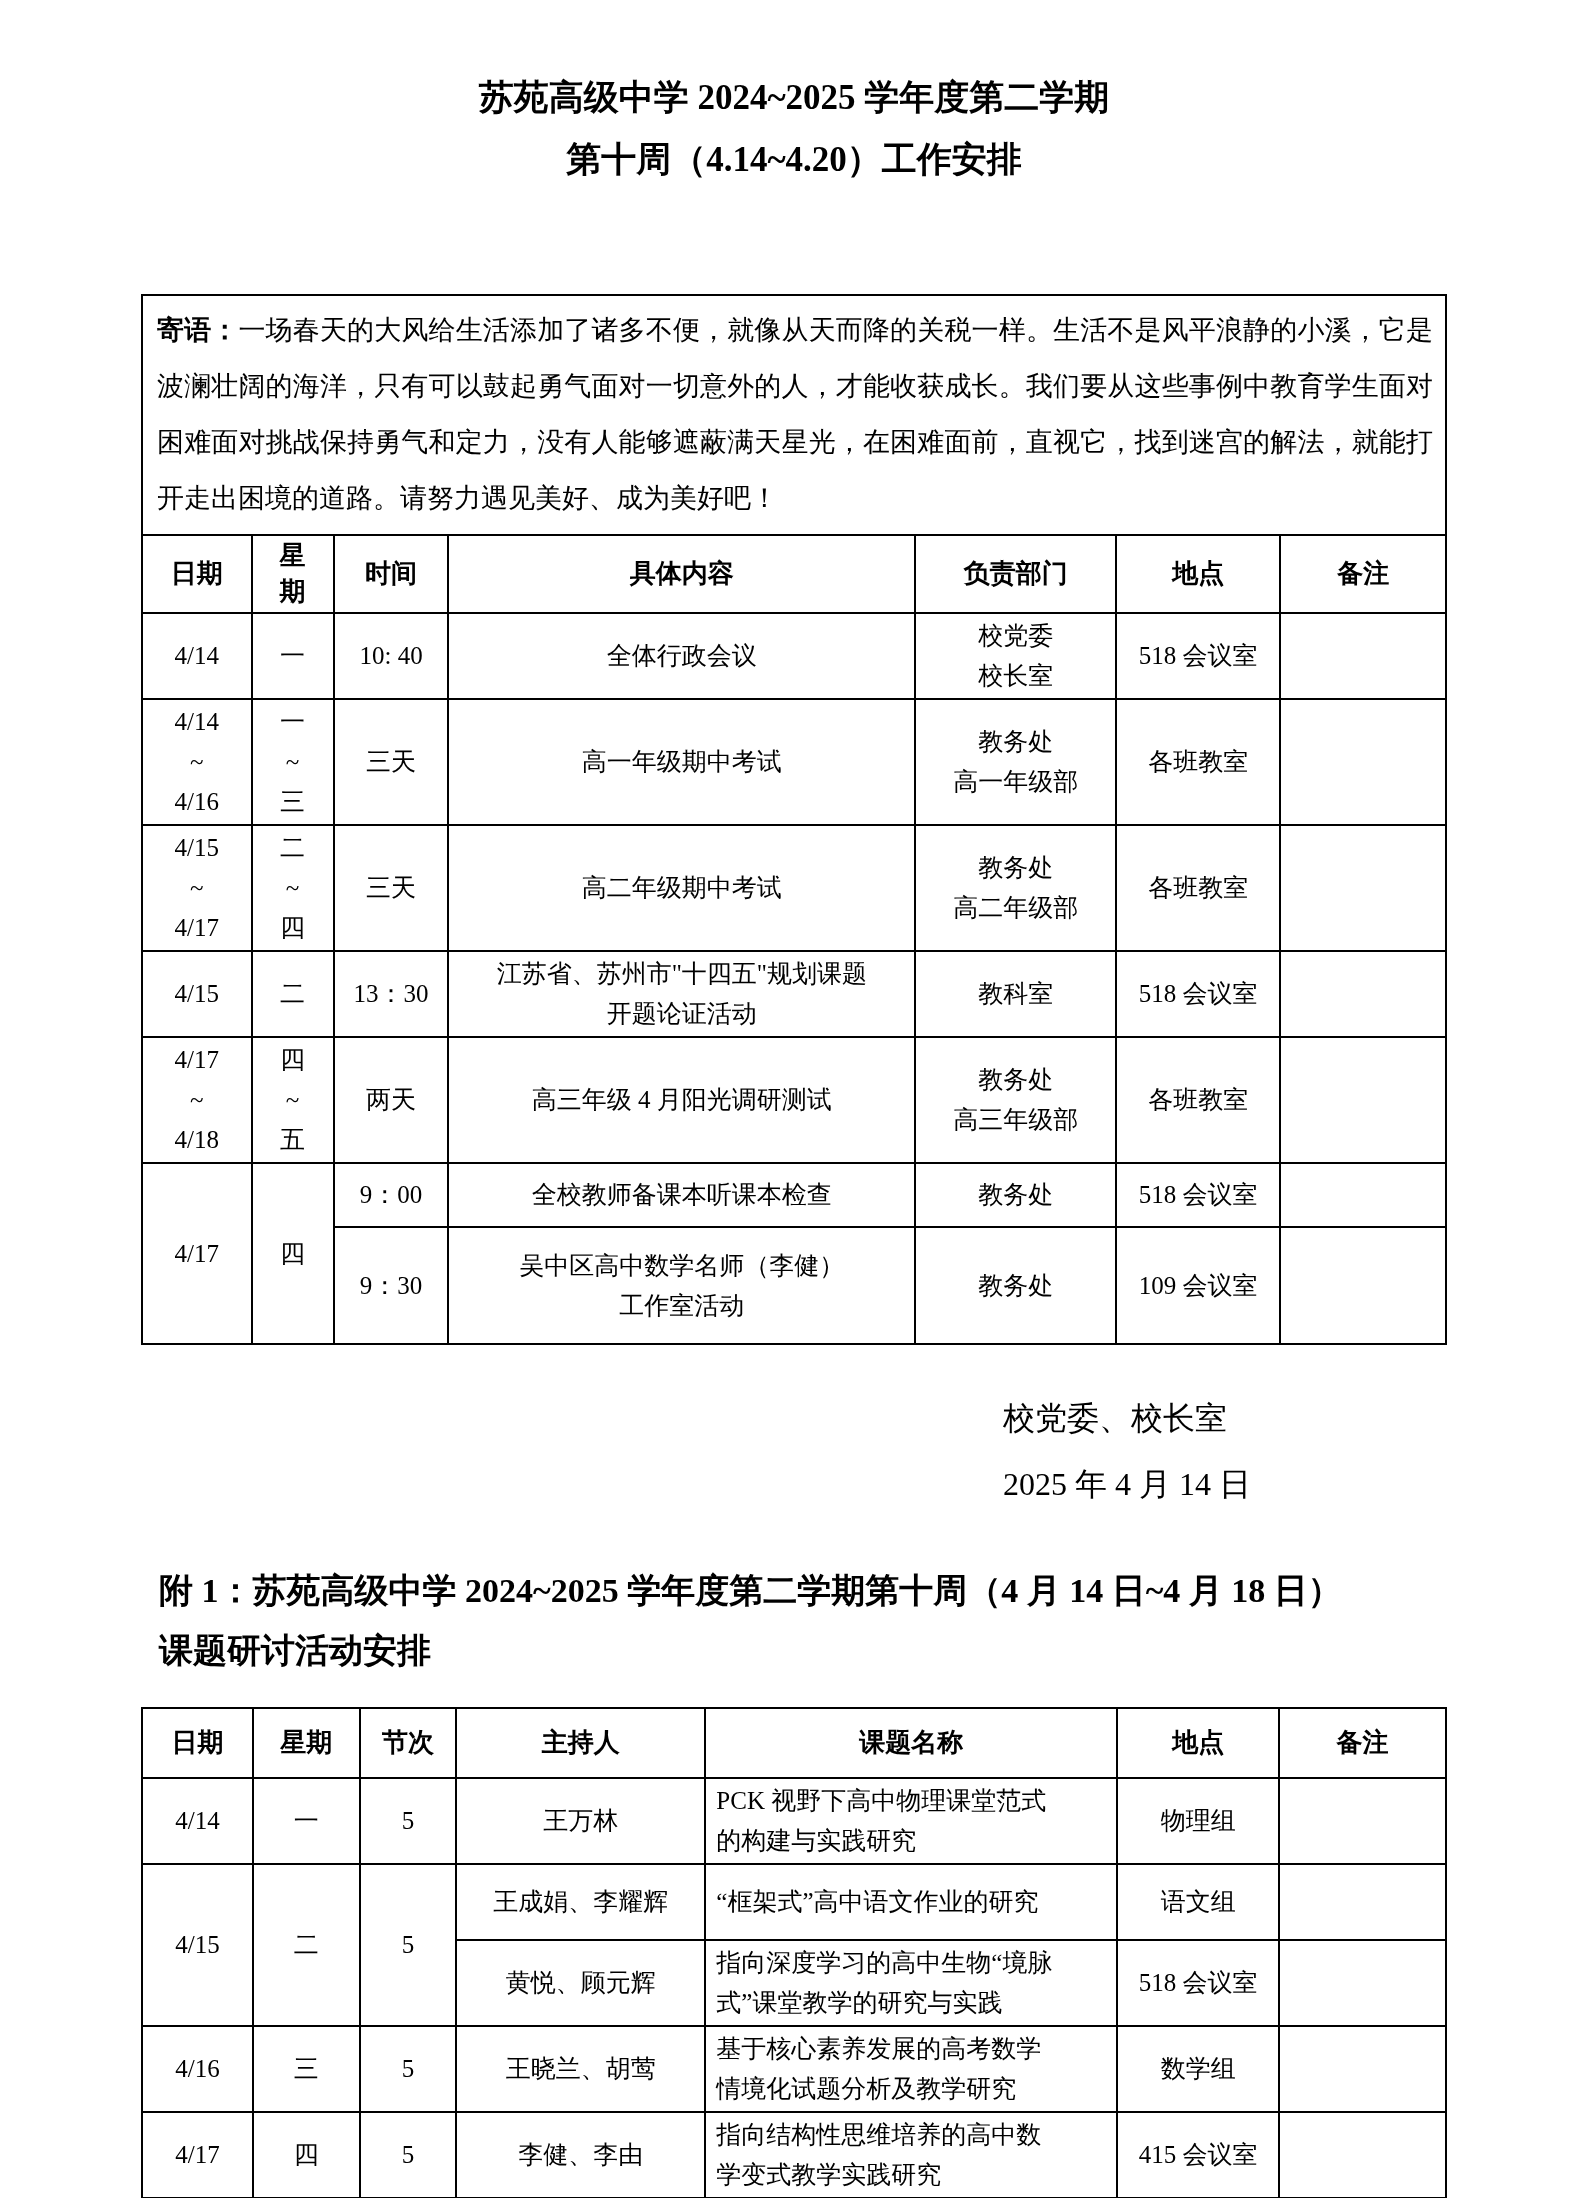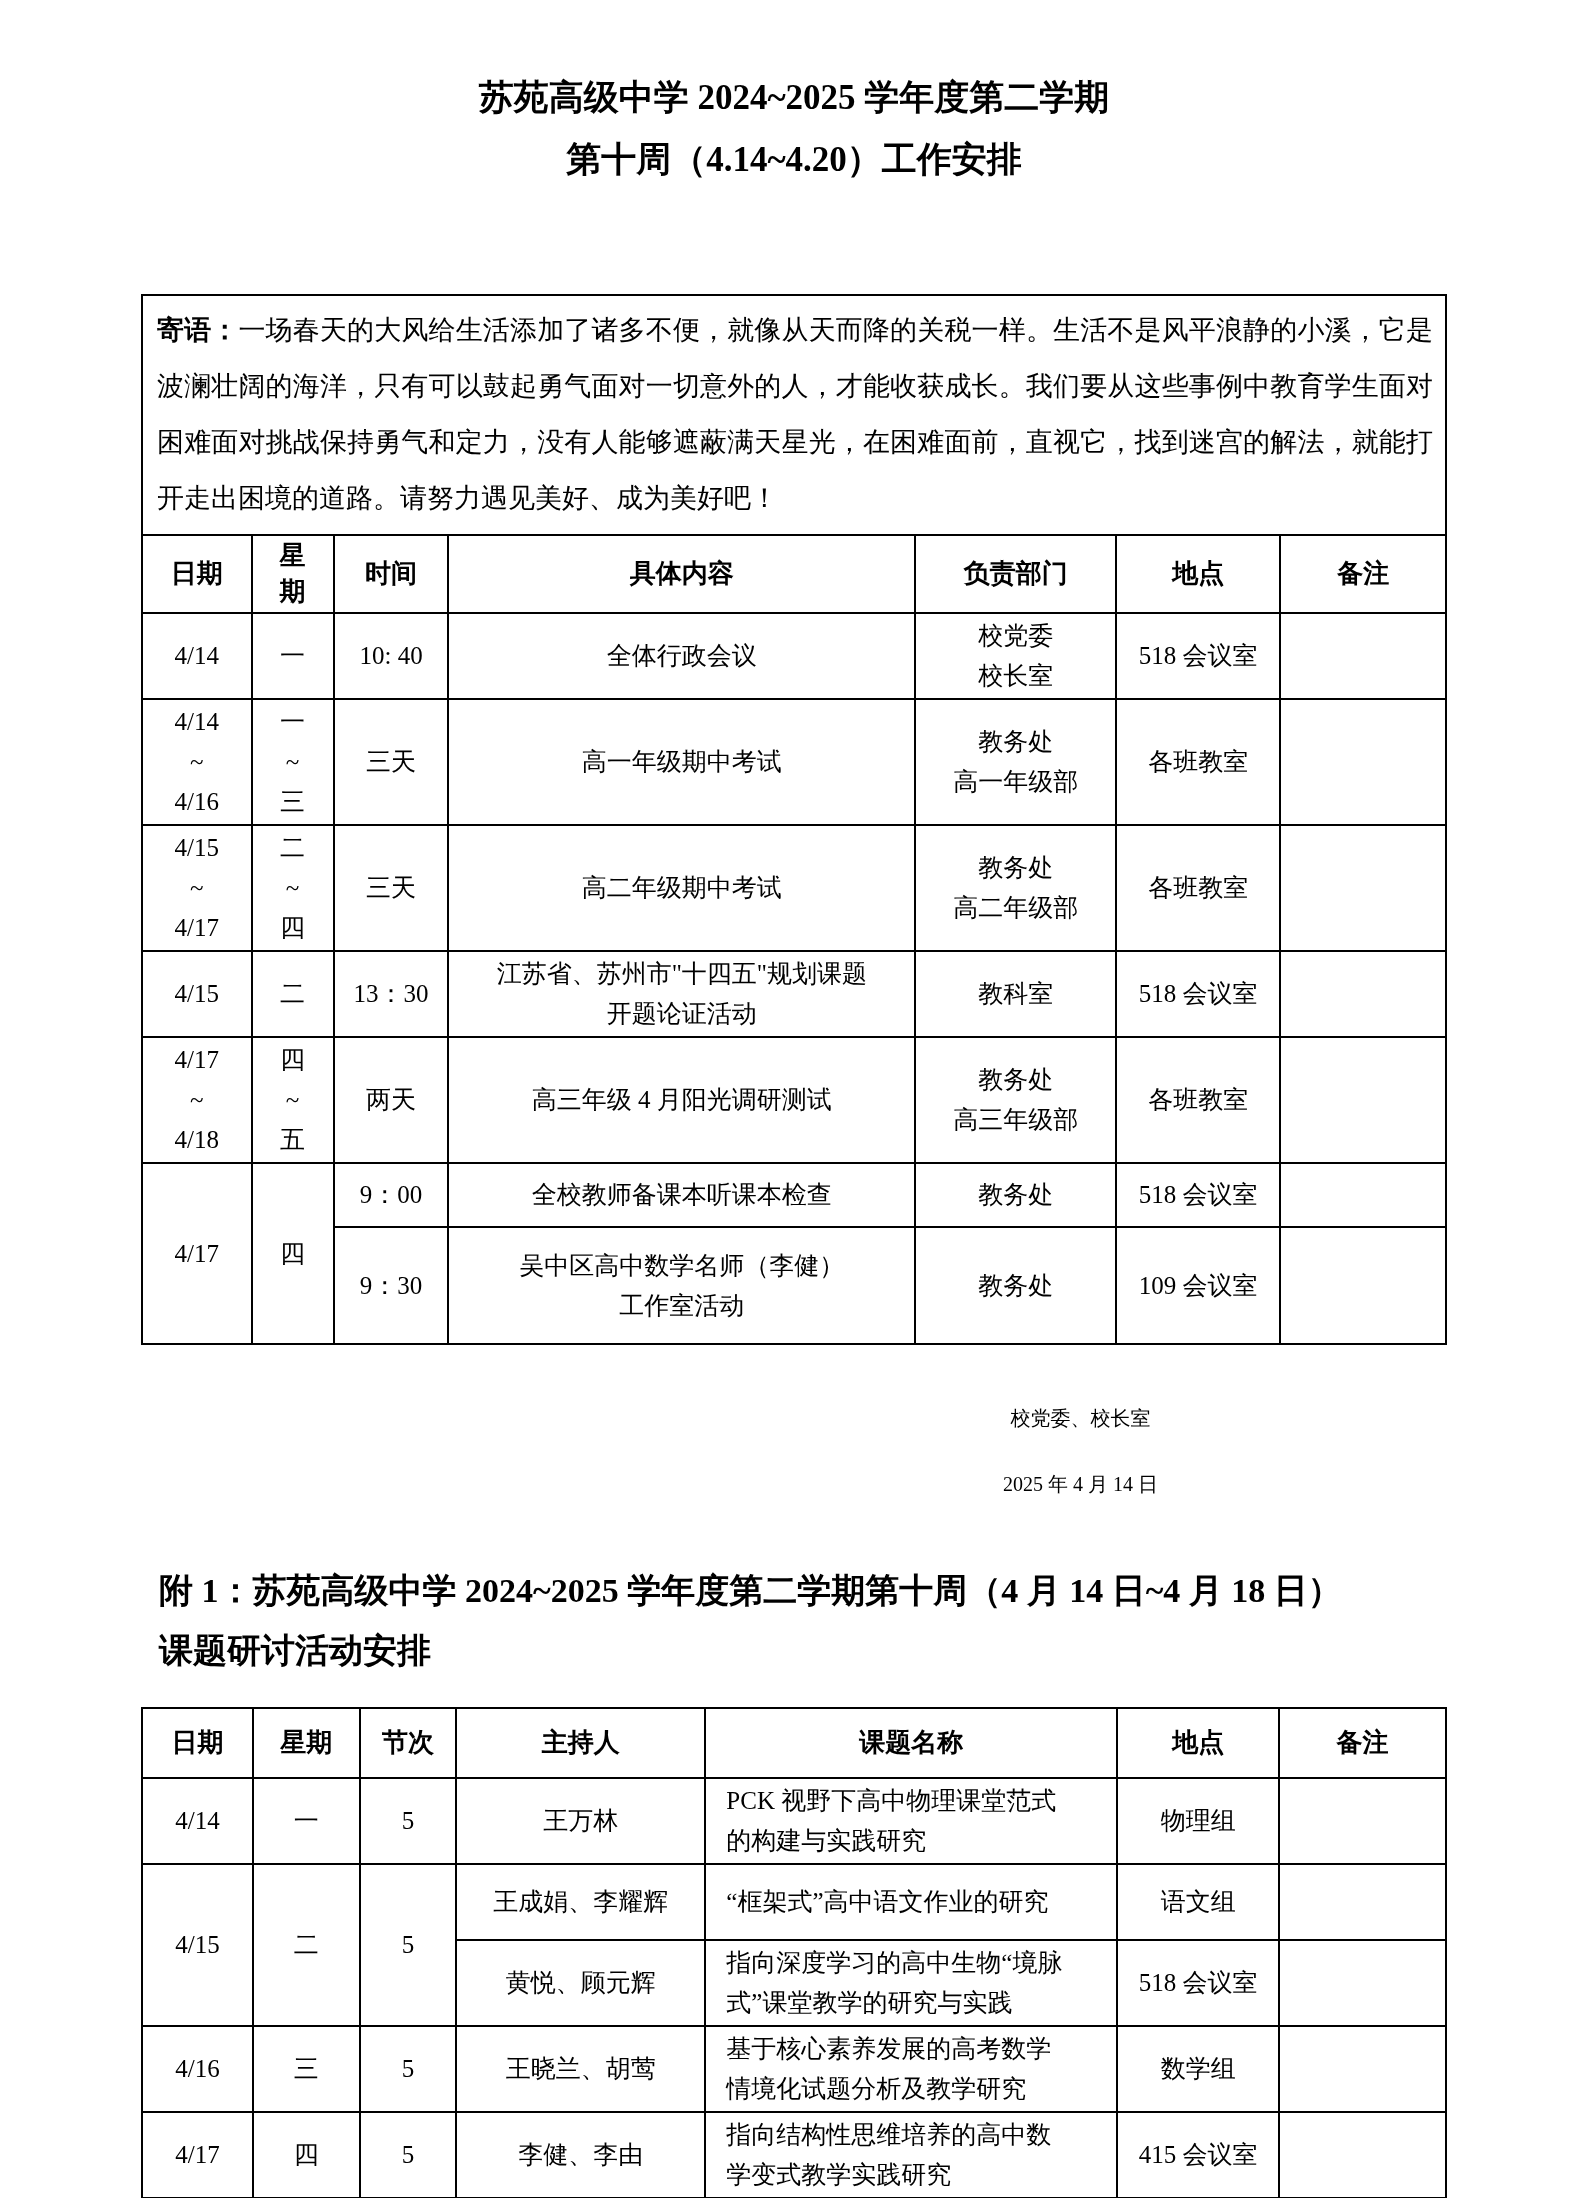--- a/index.html
+++ b/index.html
@@ -41,39 +41,39 @@
   .t1 .r3{height:120px;}
   .t1 .r4{height:80px;}
   .t1 .r5{height:120px;}
   .t1 .r6{height:64px;}
   .t1 .r7{height:117px;}
 
   .signature{
     margin-top:40px;
     margin-left:66%;
     width:fit-content;
-    text-align:center;
-    font-size:20px;line-height:66px;
+    text-align:left;
+    font-size:32px;line-height:66px;
   }
 
   .att-heading{
     margin-top:44px;
     padding-left:18px;
     font-size:34px;font-weight:bold;line-height:60px;
   }
   .att-heading span{display:block;}
 
   .t2{margin-top:26px;}
   .t2 .hdr{height:70px;}
   .t2 .r1{height:82px;}
   .t2 .r2a{height:76px;}
   .t2 .r2b{height:84px;margin-left:44px;}
   .t2 .r3{height:82px;}
   .t2 .r4{height:80px;}
-  .t2 td.topic{text-align:left;padding-left:20px;}
+  .t2 td.topic{text-align:left;padding-left:10px;}
 </style>
 </head>
 <body>
 
 <div class="page">
 
   <h1 class="title">苏苑高级中学 2024~2025 学年度第二学期</h1>
   <h1 class="title second">第十周（4.14~4.20）工作安排</h1>
 
   <div class="msg-box"><span class="lbl">寄语：</span><span>一场春天的大风给生活添加了诸多不便，就像从天而降的关税一样。生活不是风平浪静的小溪，它是波澜壮阔的海洋，只有可以鼓起勇气面对一切意外的人，才能收获成长。我们要从这些事例中教育学生面对困难面对挑战保持勇气和定力，没有人能够遮蔽满天星光，在困难面前，直视它，找到迷宫的解法，就能打开走出困境的道路。请努力遇见美好、成为美好吧！</span></div>

